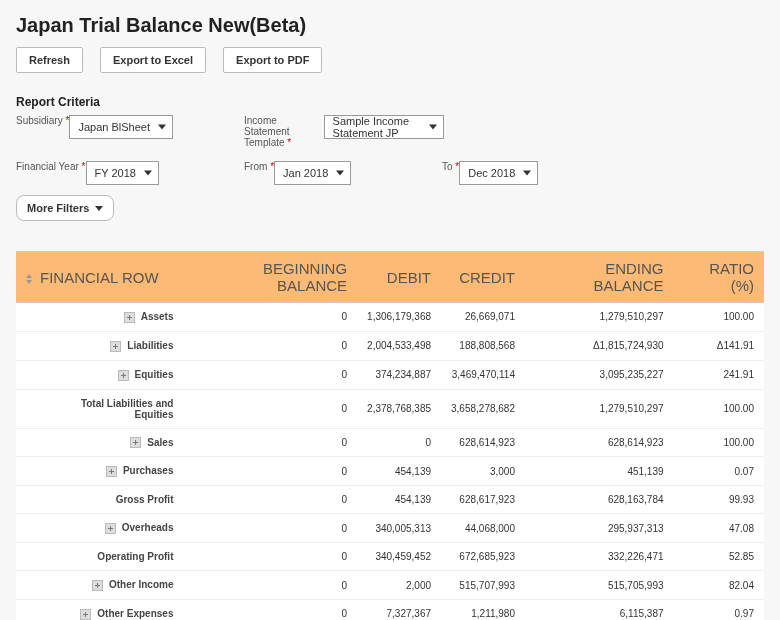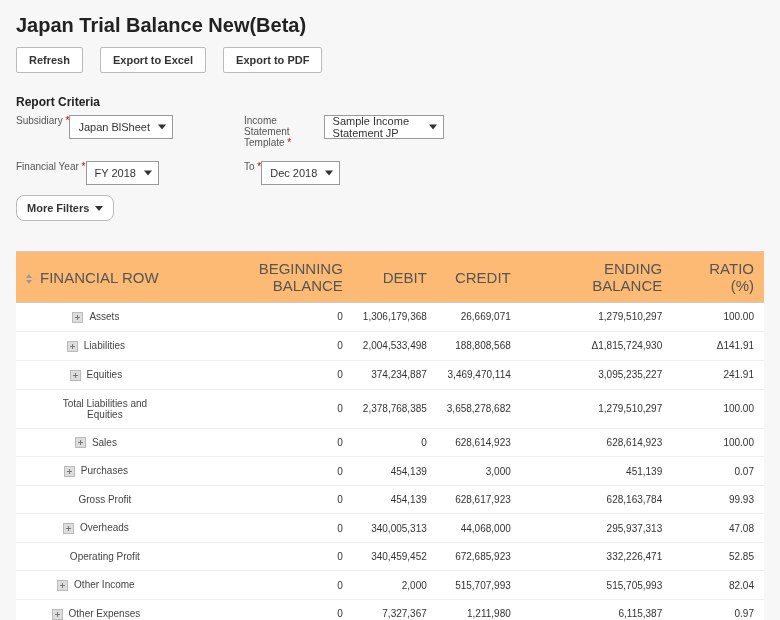--- a/index.html
+++ b/index.html
@@ -16,21 +16,21 @@
 .crit-label .req{color:#c00}
 .sel{position:relative;background:#fff;border:1px solid #999;height:24px;display:flex;align-items:center;padding:0 22px 0 8px;font-size:11px;color:#333;cursor:pointer}
 .sel .caret{position:absolute;right:6px;top:50%;transform:translateY(-50%);width:0;height:0;border-left:4px solid transparent;border-right:4px solid transparent;border-top:5px solid #333}
 .more-filters{display:inline-flex;align-items:center;background:#fff;border:1px solid #bbb;padding:6px 10px;font-size:11px;font-weight:bold;color:#333;cursor:pointer;border-radius:8px;gap:6px}
 .more-filters .chev{width:0;height:0;border-left:4px solid transparent;border-right:4px solid transparent;border-top:5px solid #333}
 .table-wrap{padding:0 16px 16px;margin-top:18px}
 table{width:100%;border-collapse:collapse;background:#fff;font-size:10px}
 thead th{background:#fdba74;border-top:1px solid #ccc;border-bottom:1px solid #ccc;padding:8px 10px;font-size:15px;color:#555;font-weight:normal;text-transform:uppercase;text-align:right}
 thead th:first-child{text-align:left}
 tbody td{border-bottom:1px solid #eee;padding:8px 10px;text-align:right;color:#333}
-tbody td:first-child{text-align:center;font-weight:normal;color:#444}
+tbody td:first-child{text-align:right;font-weight:bold;color:#444}
 .exp{display:inline-block;width:11px;height:11px;background:#ddd;border:1px solid #bbb;margin-right:6px;vertical-align:middle;position:relative}
 .exp::before{content:"";position:absolute;left:2px;right:2px;top:4px;height:1px;background:#777}
 .exp::after{content:"";position:absolute;top:2px;bottom:2px;left:4px;width:1px;background:#777}
 .indent{padding-left:18px;display:inline-block}
 .sort-ico{display:inline-block;width:10px;height:10px;margin-right:4px;vertical-align:middle;position:relative}
 .sort-ico::before{content:"";position:absolute;left:0;top:0;width:0;height:0;border-left:3px solid transparent;border-right:3px solid transparent;border-bottom:4px solid #999}
 .sort-ico::after{content:"";position:absolute;left:0;bottom:0;width:0;height:0;border-left:3px solid transparent;border-right:3px solid transparent;border-top:4px solid #999}
 </style>
 </head>
 <body>
@@ -60,20 +60,27 @@
           <span>Sample Income Statement JP</span>
           <span class="caret"></span>
         </div>
     </div>
   </div>
   <div class="crit-row">
     <div class="crit-field" style="width:210px">
       <span class="crit-label"><span>Financial Year</span> <span class="req">*</span></span>
       <div class="sel">
           <span>FY 2018</span>
+          <span class="caret"></span>
+        </div>
+    </div>
+    <div class="crit-field" style="width:180px">
+      <span class="crit-label"><span>From</span> <span class="req">*</span></span>
+      <div class="sel">
+          <span>Jan 2018</span>
           <span class="caret"></span>
         </div>
     </div>
     <div class="crit-field" style="width:180px">
       <span class="crit-label"><span>To</span> <span class="req">*</span></span>
       <div class="sel">
           <span>Dec 2018</span>
           <span class="caret"></span>
         </div>
     </div>

